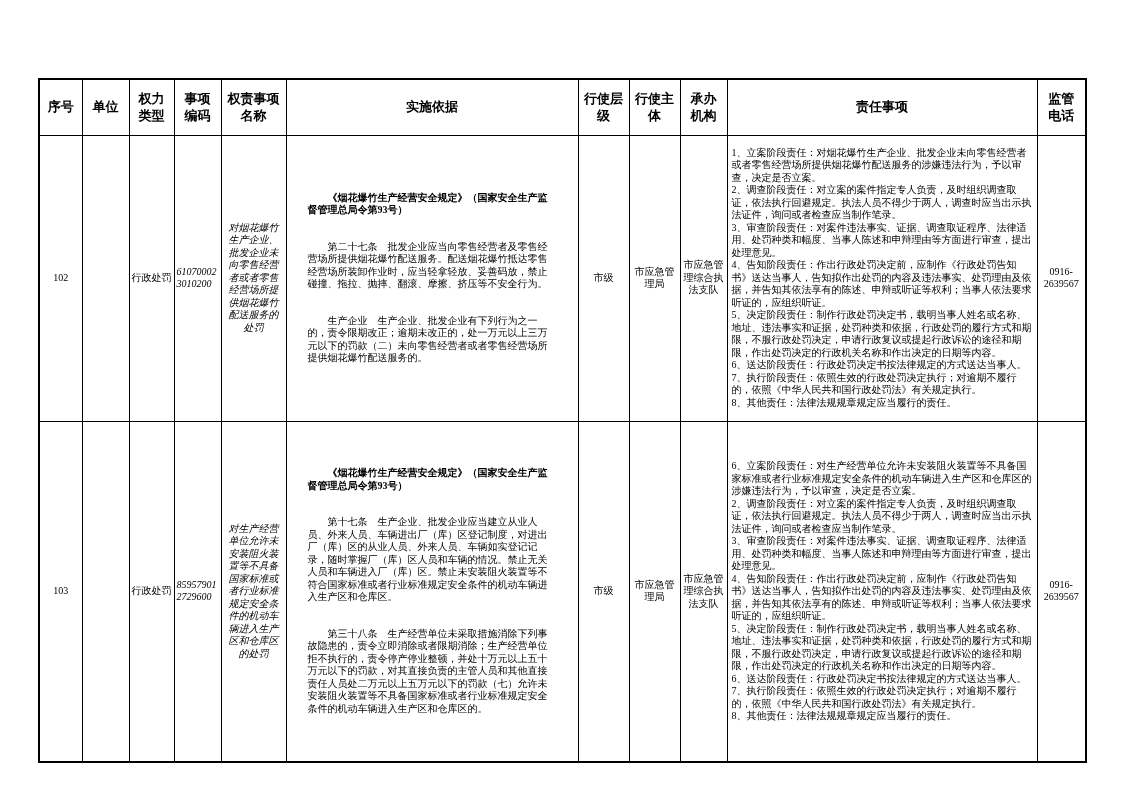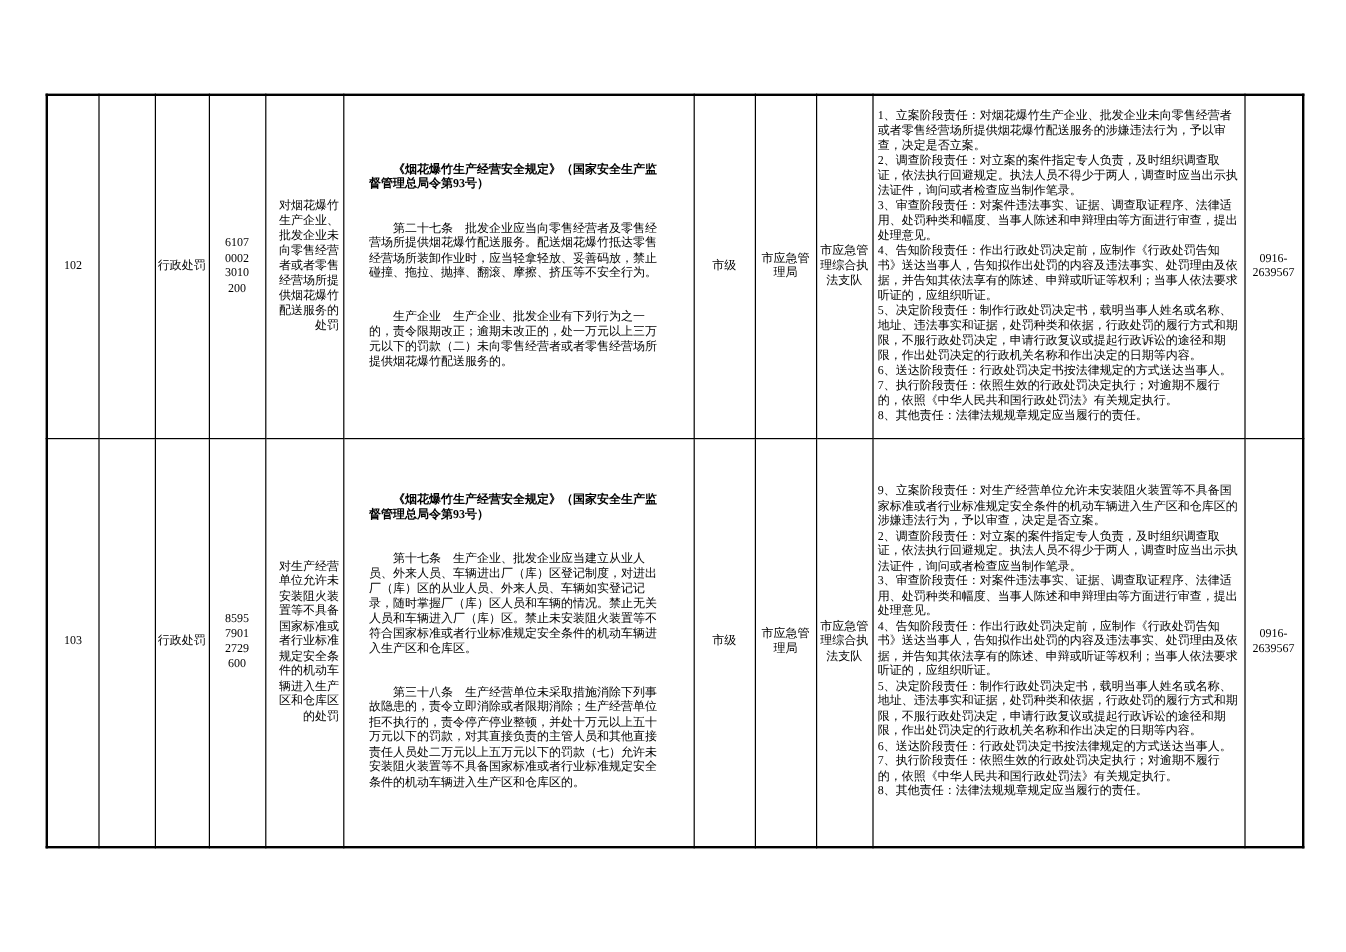--- a/index.html
+++ b/index.html
@@ -13,22 +13,22 @@
     margin:78px 0 0 38px; width:1047px;
     border:2px solid #000;
   }
   .grid th, .grid td { border:1px solid #000; overflow:hidden; }
   .grid th {
     font-size:13px; font-weight:bold; text-align:center; vertical-align:middle;
     padding:2px 5px; line-height:1.35;
   }
   .grid td { font-size:10px; vertical-align:middle; line-height:1.25; padding:1px 2px; }
   td.c { text-align:center; }
-  td.code { word-break:break-all; text-align:center; padding:1px 12px; }
-  td.name { text-align:right; padding:1px 3px; }
+  td.code { word-break:break-all; text-align:left; padding:1px 2px;font-style:italic; }
+  td.name { text-align:center; padding:1px 3px;font-style:italic; }
   td.basis { padding:2px 21px; text-align:left; }
   .basis-title { font-weight:bold; text-indent:2em; }
   .basis-para { text-indent:2em;margin-top:24px; }
   td.duty { padding:2px 4px; text-align:left; }
   tr.hdr  { height:56px; }
   tr.r0   { height:286px; }
   tr.r1   { height:341px; }
 </style>
 </head>
 <body>
@@ -41,20 +41,33 @@
     <col style="width:47px">
       <col style="width:65px">
       <col style="width:292px">
     <col style="width:51px">
       <col style="width:51px">
       <col style="width:47px">
     <col style="width:310px">
       <col style="width:49px">
   </colgroup>
   <tbody>
+      <tr class="hdr">
+    <th>序号</th>
+    <th>单位</th>
+    <th>权力类型</th>
+    <th>事项编码</th>
+    <th>权责事项名称</th>
+    <th>实施依据</th>
+    <th>行使层级</th>
+    <th>行使主体</th>
+    <th>承办机构</th>
+    <th>责任事项</th>
+    <th>监管电话</th>
+  </tr>
 
   <tr class="r0">
     <td class="c">102</td>
     <td class="c"></td>
     <td class="c">行政处罚</td>
     <td class="code">610700023010200</td>
     <td class="name">对烟花爆竹生产企业、批发企业未向零售经营者或者零售经营场所提供烟花爆竹配送服务的处罚</td>
     <td class="basis">
       <div class="basis-title">《烟花爆竹生产经营安全规定》（国家安全生产监督管理总局令第93号）</div>
       <div class="basis-para">第二十七条　批发企业应当向零售经营者及零售经营场所提供烟花爆竹配送服务。配送烟花爆竹抵达零售经营场所装卸作业时，应当轻拿轻放、妥善码放，禁止碰撞、拖拉、抛摔、翻滚、摩擦、挤压等不安全行为。</div>
@@ -84,21 +97,21 @@
     <td class="name">对生产经营单位允许未安装阻火装置等不具备国家标准或者行业标准规定安全条件的机动车辆进入生产区和仓库区的处罚</td>
     <td class="basis">
       <div class="basis-title">《烟花爆竹生产经营安全规定》（国家安全生产监督管理总局令第93号）</div>
       <div class="basis-para">第十七条　生产企业、批发企业应当建立从业人员、外来人员、车辆进出厂（库）区登记制度，对进出厂（库）区的从业人员、外来人员、车辆如实登记记录，随时掌握厂（库）区人员和车辆的情况。禁止无关人员和车辆进入厂（库）区。禁止未安装阻火装置等不符合国家标准或者行业标准规定安全条件的机动车辆进入生产区和仓库区。</div>
       <div class="basis-para">第三十八条　生产经营单位未采取措施消除下列事故隐患的，责令立即消除或者限期消除；生产经营单位拒不执行的，责令停产停业整顿，并处十万元以上五十万元以下的罚款，对其直接负责的主管人员和其他直接责任人员处二万元以上五万元以下的罚款（七）允许未安装阻火装置等不具备国家标准或者行业标准规定安全条件的机动车辆进入生产区和仓库区的。</div>
     </td>
     <td class="c">市级</td>
     <td class="c">市应急管理局</td>
     <td class="c">市应急管理综合执法支队</td>
     <td class="duty">
-      <div>9、立案阶段责任：对生产经营单位允许未安装阻火装置等不具备国家标准或者行业标准规定安全条件的机动车辆进入生产区和仓库区的涉嫌违法行为，予以审查，决定是否立案。</div>
+      <div>6、立案阶段责任：对生产经营单位允许未安装阻火装置等不具备国家标准或者行业标准规定安全条件的机动车辆进入生产区和仓库区的涉嫌违法行为，予以审查，决定是否立案。</div>
       <div>2、调查阶段责任：对立案的案件指定专人负责，及时组织调查取证，依法执行回避规定。执法人员不得少于两人，调查时应当出示执法证件，询问或者检查应当制作笔录。</div>
       <div>3、审查阶段责任：对案件违法事实、证据、调查取证程序、法律适用、处罚种类和幅度、当事人陈述和申辩理由等方面进行审查，提出处理意见。</div>
       <div>4、告知阶段责任：作出行政处罚决定前，应制作《行政处罚告知书》送达当事人，告知拟作出处罚的内容及违法事实、处罚理由及依据，并告知其依法享有的陈述、申辩或听证等权利；当事人依法要求听证的，应组织听证。</div>
       <div>5、决定阶段责任：制作行政处罚决定书，载明当事人姓名或名称、地址、违法事实和证据，处罚种类和依据，行政处罚的履行方式和期限，不服行政处罚决定，申请行政复议或提起行政诉讼的途径和期限，作出处罚决定的行政机关名称和作出决定的日期等内容。</div>
       <div>6、送达阶段责任：行政处罚决定书按法律规定的方式送达当事人。</div>
       <div>7、执行阶段责任：依照生效的行政处罚决定执行；对逾期不履行的，依照《中华人民共和国行政处罚法》有关规定执行。</div>
       <div>8、其他责任：法律法规规章规定应当履行的责任。</div>
     </td>
     <td class="c">0916-2639567</td>
   </tr>

